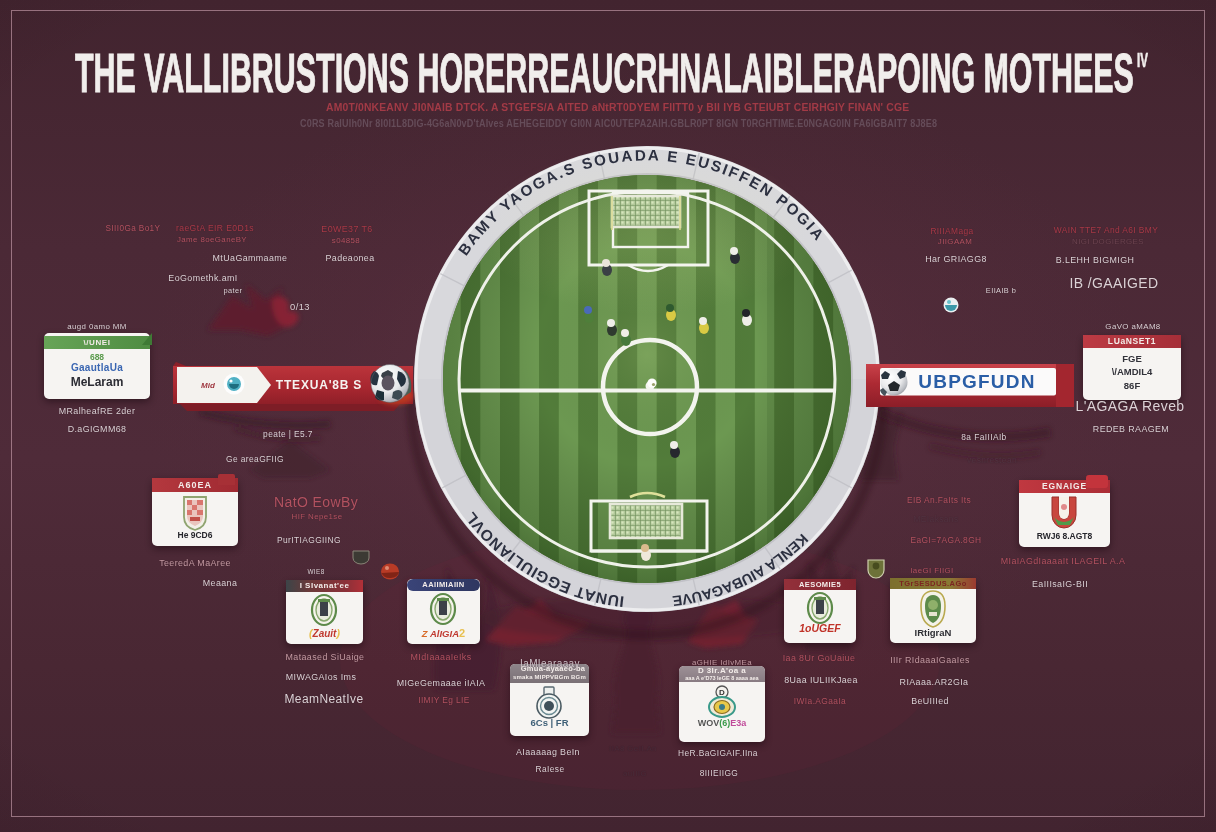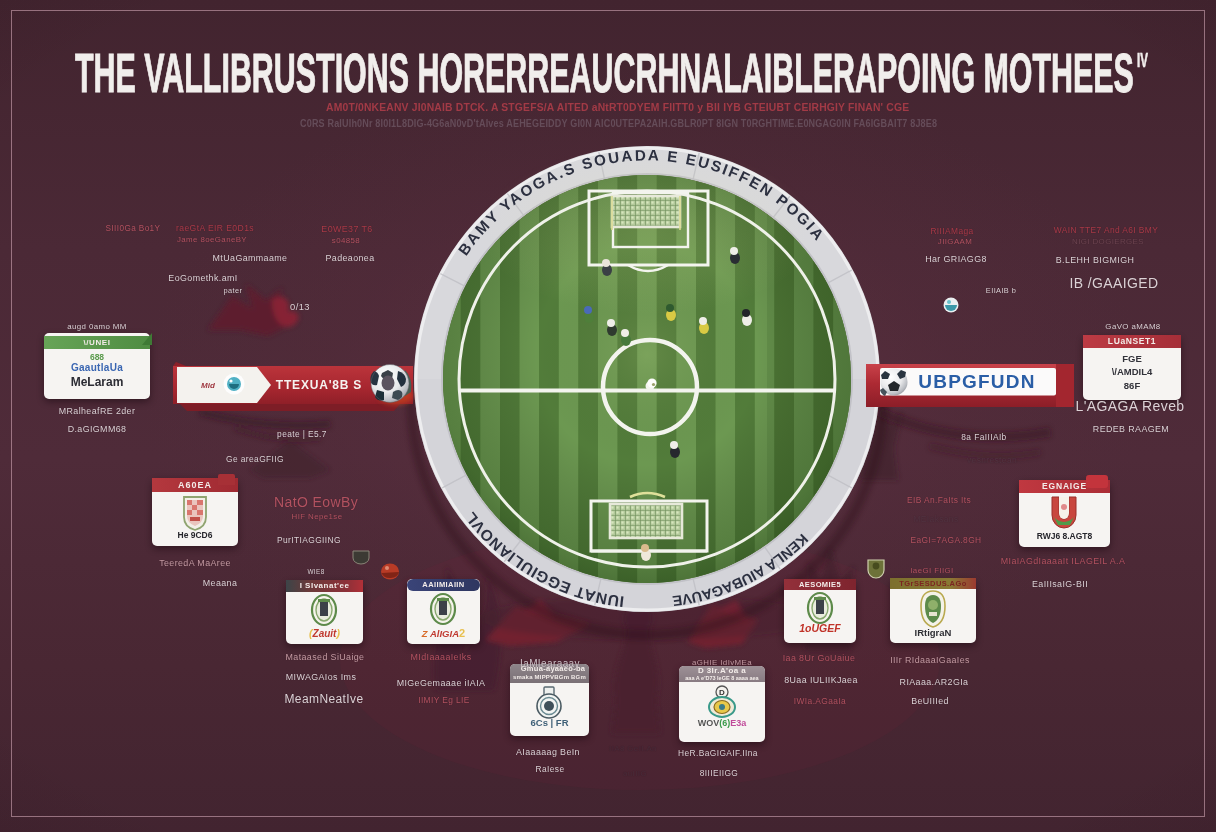--- a/index.html
+++ b/index.html
@@ -313,21 +313,21 @@
 <div class="lbl" style="left:347px;top:224px;font-size:8.9px;color:#a93a48;">E0WE37 T6</div>
 <div class="lbl" style="left:346px;top:236px;font-size:7.9px;color:#b25260;">s04858</div>
 <div class="lbl" style="left:206px;top:253px;font-size:8.9px;color:#dcd2d6;margin-left:44px;">MtUaGammaame</div>
 <div class="lbl" style="left:350px;top:253px;font-size:8.9px;color:#dcd2d6;">Padeaonea</div>
 <div class="lbl" style="left:203px;top:273px;font-size:8.9px;color:#dcd2d6;">EoGomethk.amI</div>
 <div class="lbl" style="left:233px;top:286px;font-size:7.4px;color:#dcd2d6;">pater</div>
 <div class="lbl" style="left:300px;top:301px;font-size:9.4px;color:#dcd2d6;">0/13</div>
 <div class="lbl" style="left:97px;top:322px;font-size:7.9px;color:#dcd2d6;">augd 0amo MM</div>
 <div class="lbl" style="left:97px;top:406px;font-size:8.9px;color:#dcd2d6;">MRalheafRE 2der</div>
 <div class="lbl" style="left:97px;top:424px;font-size:8.9px;color:#dcd2d6;">D.aGIGMM68</div>
-<div class="lbl" style="left:280px;top:429px;font-size:8.4px;color:#dcd2d6;padding-left:44px;">peate | E5.7</div>
+<div class="lbl" style="left:266px;top:429px;font-size:8.4px;color:#dcd2d6;padding-left:44px;">peate | E5.7</div>
 <div class="lbl" style="left:255px;top:454px;font-size:8.4px;color:#dcd2d6;">Ge areaGFIIG</div>
 <div class="lbl" style="left:952px;top:226px;font-size:8.4px;color:#a93a48;">RIIIAMaga</div>
 <div class="lbl" style="left:955px;top:237px;font-size:7.9px;color:#b25260;">JIIGAAM</div>
 <div class="lbl" style="left:956px;top:254px;font-size:8.9px;color:#dcd2d6;">Har GRIAGG8</div>
 <div class="lbl" style="left:1106px;top:225px;font-size:8.4px;color:#a93a48;">WAIN TTE7 And A6I BMY</div>
 <div class="lbl" style="left:1108px;top:237px;font-size:7.9px;color:#6d4450;">NIGI DOGIERGES</div>
 <div class="lbl" style="left:1095px;top:255px;font-size:8.9px;color:#dcd2d6;">B.LEHH BIGMIGH</div>
 <div class="lbl" style="left:1093px;top:275px;font-size:14px;color:#dcd2d6;margin-left:21px;">IB /GAAIGED</div>
 <div class="lbl" style="left:1001px;top:286px;font-size:7.4px;color:#dcd2d6;">EIIAIB b</div>
 <div class="lbl" style="left:1133px;top:322px;font-size:7.9px;color:#dcd2d6;">GaVO aMAM8</div>

